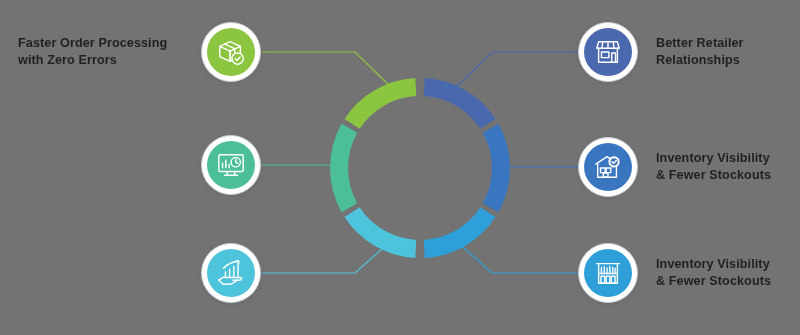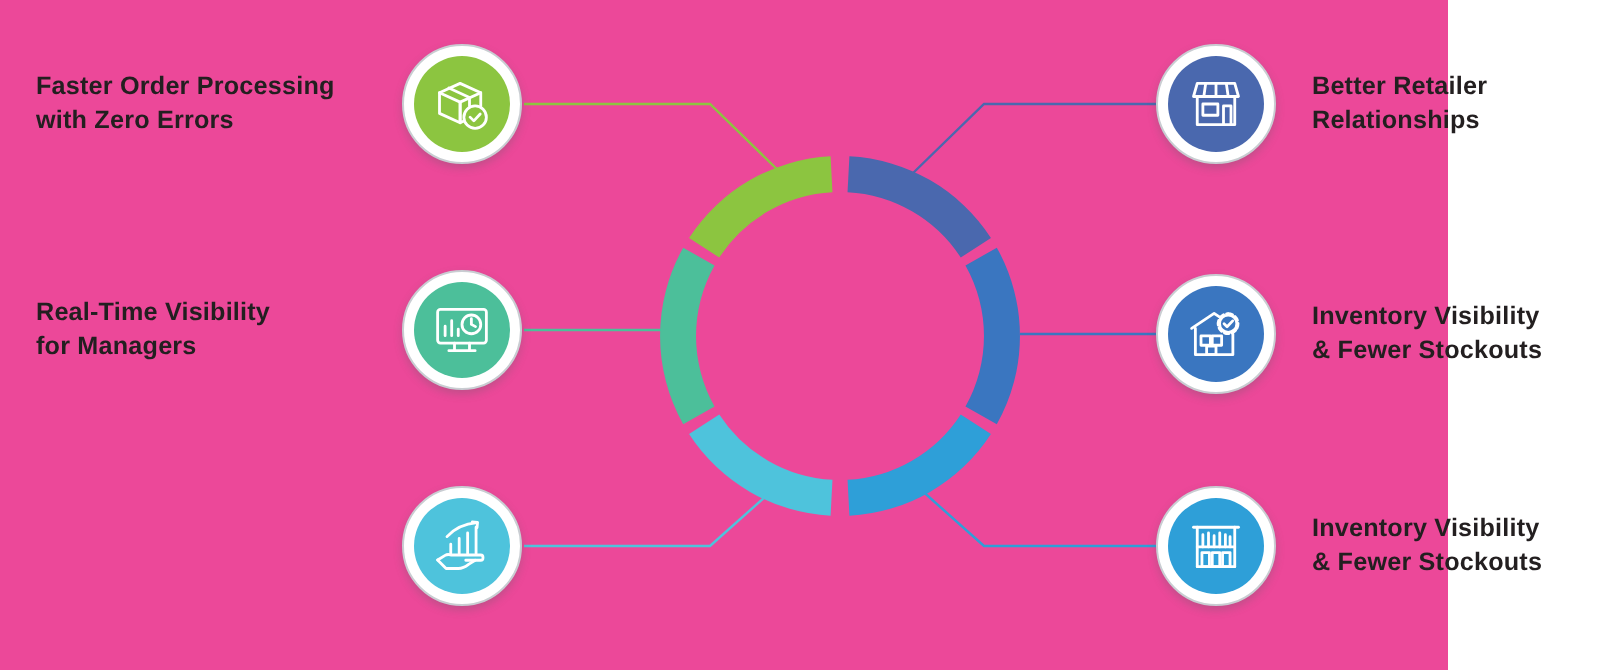--- a/index.html
+++ b/index.html
@@ -8,24 +8,23 @@
     background: #ffffff;
   }
   body {
     width: 800px;
     height: 335px;
     font-family: "Liberation Sans", sans-serif;
     overflow: hidden;
   }
   #stage {
     position: relative;
-    width: 704px;
+    width: 800px;
     height: 335px;
-    background: #ec4899;
-    padding-left: 20px;
+    background: #737373;
   }
   #wires {
     position: absolute;
     left: 0;
     top: 0;
     width: 800px;
     height: 335px;
   }
   .label {
     position: absolute;
@@ -89,22 +88,20 @@
 
       <path fill="#3A76C0" d="M 78.41,44.13 A 90,90 0 0 0 78.41,-44.13 L 62.73,-35.31 A 72,72 0 0 1 62.73,35.31 Z"></path>
 
       <path fill="#4A68AE" d="M 75.47,-49.03 A 90,90 0 0 0 4.71,-89.88 L 3.77,-71.90 A 72,72 0 0 1 60.37,-39.23 Z"></path>
     </g>
   </svg>
 
   <div class="label left" style="top:35px;">Faster Order Processing
 with Zero Errors</div>
 
-  <div class="label left" style="top:148px;">Real-Time Visibility
-for Managers</div>
 
 
   <div class="label right" style="top:35px;">Better Retailer
 Relationships</div>
 
   <div class="label right" style="top:150px;">Inventory Visibility
 &amp; Fewer Stockouts</div>
 
   <div class="label right" style="top:256px;">Inventory Visibility
 &amp; Fewer Stockouts</div>

